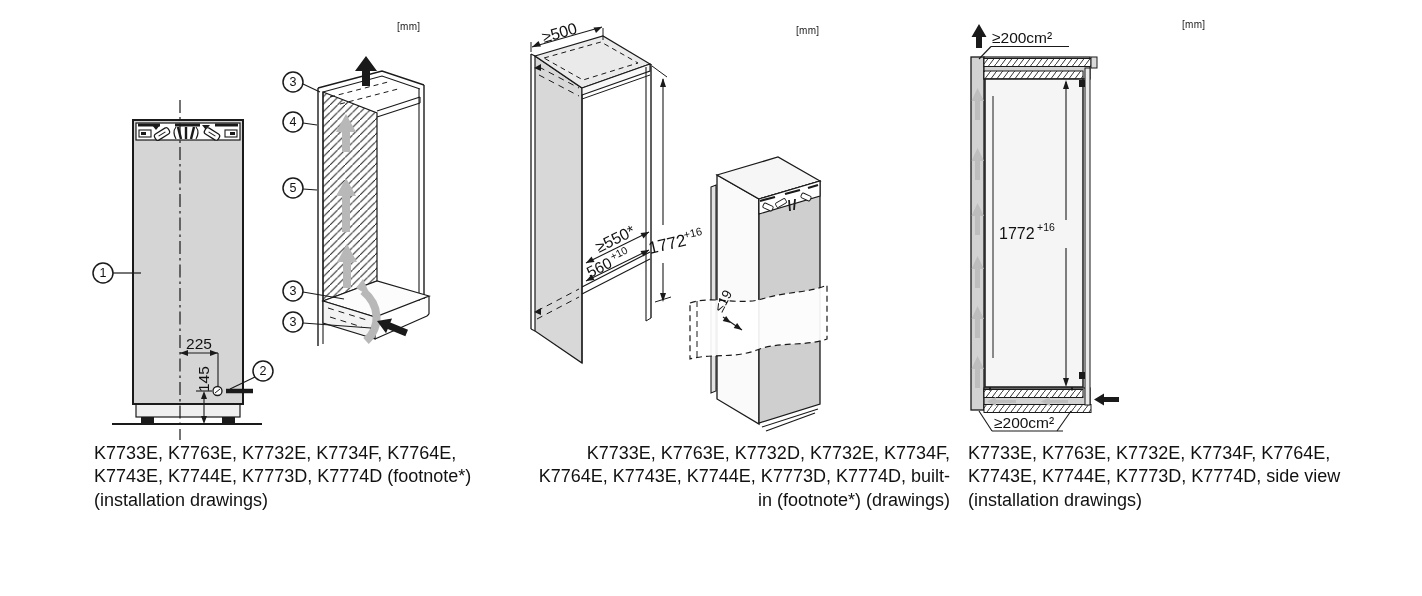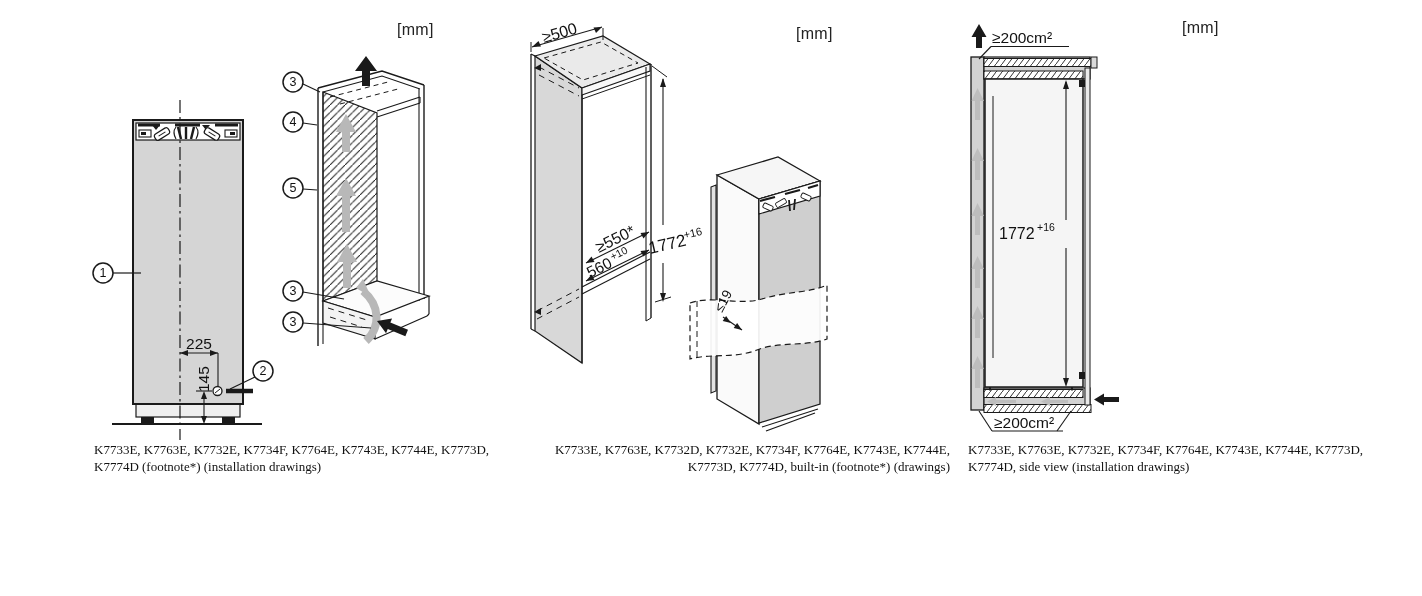--- a/index.html
+++ b/index.html
@@ -3,24 +3,24 @@
 <meta charset="utf-8">
 <style>
   html,body{margin:0;padding:0;background:#fff;}
   .canvas{
     position:relative;width:1422px;height:596px;background:#ffffff;overflow:hidden;
     font-family:"Liberation Sans", sans-serif;color:#111;
   }
   .fig-svg{position:absolute;}
   svg text{font-family:"Liberation Sans", sans-serif;fill:#111;}
   .unit-label{
-    position:absolute;font-size:16px;color:#222;letter-spacing:.3px;
+    position:absolute;font-size:10px;color:#222;letter-spacing:.3px;
   }
   .caption{
-    position:absolute;top:442px;font-size:13px;line-height:1.3;color:#111;font-family:Liberation Serif, serif;
+    position:absolute;top:442px;font-size:18px;line-height:1.3;color:#111;
   }
   .caption.c1{left:94px;width:402px;}
   .caption.c2{left:530px;width:420px;text-align:right;}
   .caption.c3{left:968px;width:424px;}
   .callout-circle{fill:#fff;stroke:#1a1a1a;stroke-width:1.5;}
   .callout-num{font-size:12.5px;text-anchor:middle;}
   .dim-t{font-size:15.5px;}
   .ln{stroke:#1a1a1a;fill:none;}
   .blk{fill:#1a1a1a;stroke:none;}
   .gry{fill:#b8b8b8;stroke:none;}

